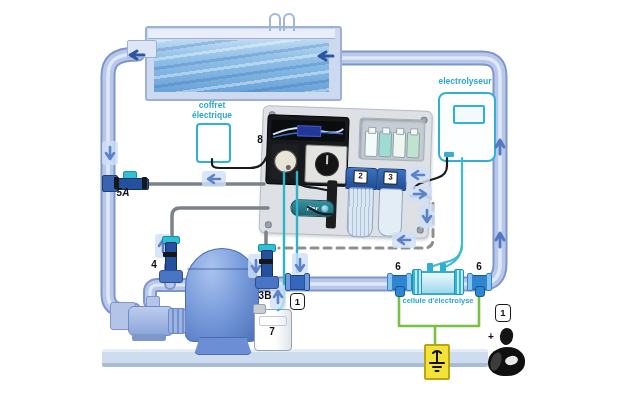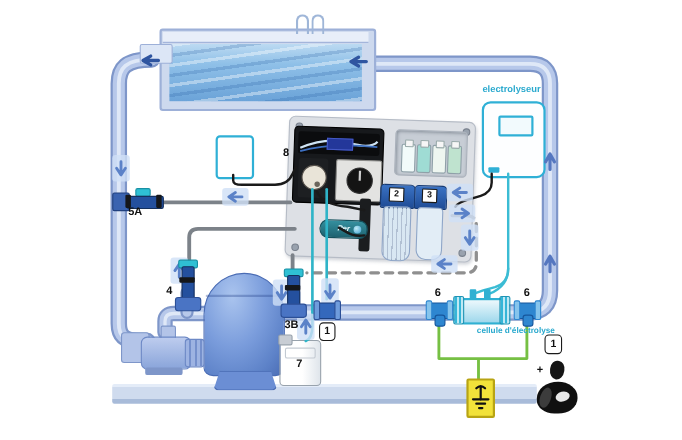--- a/index.html
+++ b/index.html
@@ -367,24 +367,28 @@
   <div class="abs" style="left:486px;top:300px;width:44px;height:80px;">
     <div class="boxmark abs" style="left:9px;top:4px;width:14px;height:16px;line-height:16px;">1</div>
     <div class="marker abs" style="left:2px;top:32px;">+</div>
     <div class="abs" id="probe-cone"></div>
     <div class="abs" id="probe-blob">
       <div class="abs" id="probe-band"></div>
       <div class="abs" id="probe-spot"></div>
     </div>
   </div>
 
+  <div class="cyanlab abs" style="left:184px;top:101px;width:56px;">
+    <span>coffret</span><br>
+    <span>électrique</span>
+  </div>
   <div class="cyanlab abs" style="left:430px;top:77px;width:70px;">electrolyseur</div>
-  <div class="cyanlab abs" style="left:398px;top:296px;width:80px;font-size:7.5px;padding-left:31px;">cellule d'électrolyse</div>
-
-  <div class="marker abs" style="left:113px;top:188px;width:20px;">5A</div>
+  <div class="cyanlab abs" style="left:398px;top:296px;width:80px;font-size:7.5px;">cellule d'électrolyse</div>
+
+  <div class="marker abs" style="left:113px;top:188px;width:20px;font-style:italic;">5A</div>
   <div class="marker abs" style="left:149px;top:260px;width:10px;">4</div>
   <div class="marker abs" style="left:256px;top:291px;width:18px;">3B</div>
   <div class="marker abs" style="left:266px;top:327px;width:12px;">7</div>
   <div class="marker abs" style="left:255px;top:135px;width:10px;">8</div>
   <div class="boxmark abs" style="left:290px;top:293px;width:13px;height:15px;line-height:15px;">1</div>
   <div class="marker abs" style="left:393px;top:262px;width:10px;">6</div>
   <div class="marker abs" style="left:474px;top:262px;width:10px;">6</div>
 
 </div>
 

